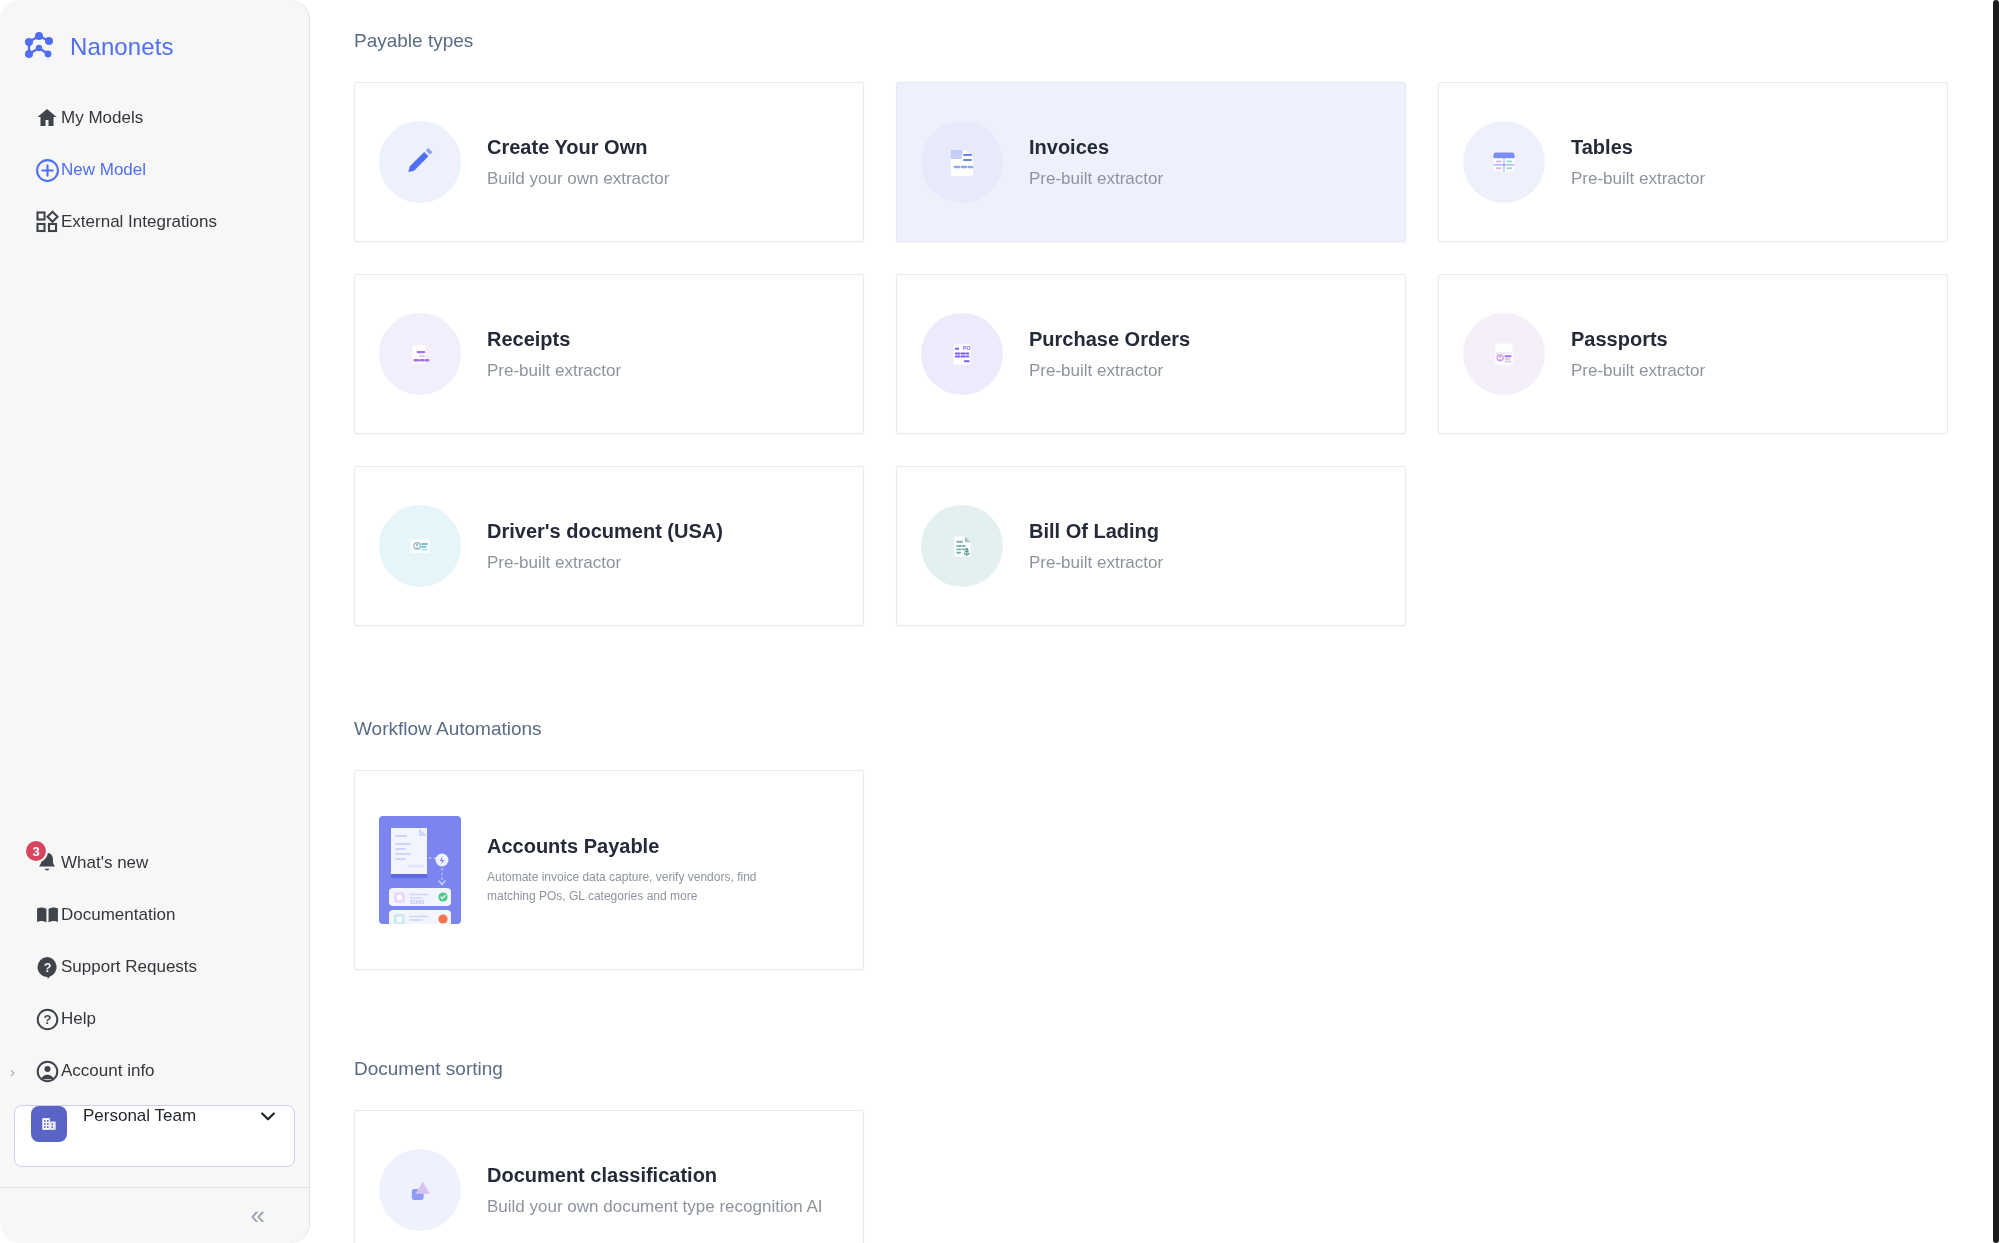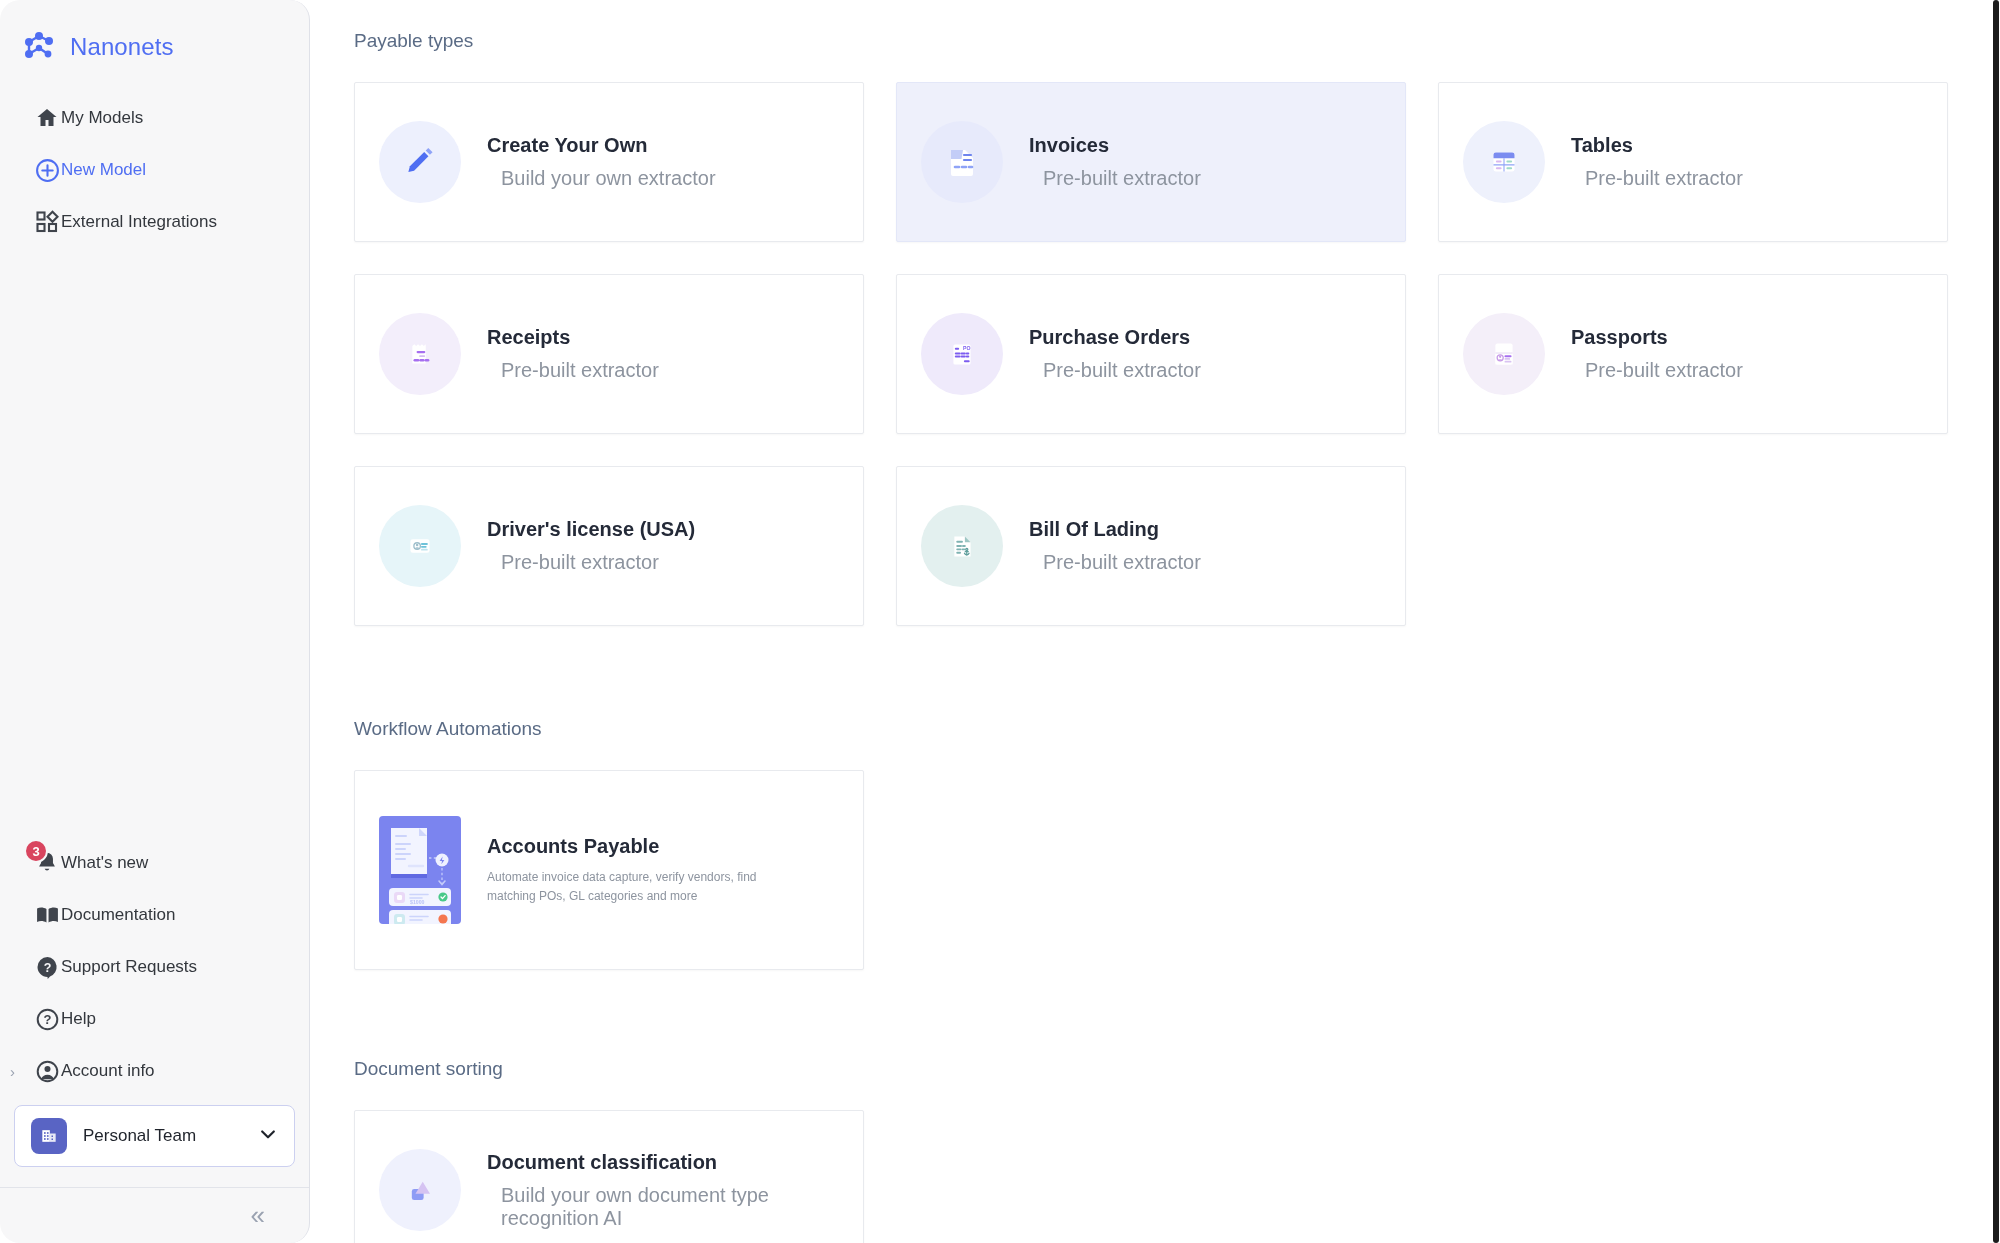--- a/index.html
+++ b/index.html
@@ -55,21 +55,21 @@
     background: #d9455f; color: #fff;
     font-size: 13px; font-weight: 700;
     display: flex; align-items: center; justify-content: center;
     border: 2px solid #f7f7f8;
   }
 
   .team-box {
     margin: 8px 14px 0 14px;
     height: 62px; background: #ffffff;
     border: 1.5px solid #ccd0f0; border-radius: 8px;
-    display: flex; align-items: center; gap: 16px;
+    display: flex; gap: 16px;
     padding: 0 16px; cursor: pointer;
   }
   .team-avatar {
     width: 36px; height: 36px; flex: 0 0 36px;
     border-radius: 8px; background: #5964c4;
     display: flex; align-items: center; justify-content: center;
   }
   .team-name { font-size: 17px; color: #1f232b; flex: 1; }
   .team-chevron { color: #1f232b; font-size: 16px; }
 
@@ -104,21 +104,21 @@
   }
   .card.highlight { background: #eef0fb; border-color: #e3e7f8; }
   .card-icon {
     width: 82px; height: 82px; flex: 0 0 82px;
     border-radius: 50%;
     display: flex; align-items: center; justify-content: center;
     margin-right: 26px;
   }
   .card-text { display: flex; flex-direction: column; gap: 10px; }
   .card-title { font-size: 20px; font-weight: 700; color: #242a38; }
-  .card-sub { font-size: 20px; color: #8d949f; font-weight: 400; margin-left: 14px; }
+  .card-sub { font-size: 17px; color: #8d949f; font-weight: 400; }
 
   .single-grid { display: grid; grid-template-columns: 510px; }
   .card.tall { height: 200px; align-items: center; }
   .card.tall .card-desc {
     font-size: 12px; color: #8d949f; line-height: 1.55;
     max-width: 310px;
   }
   .ap-illus {
     width: 82px; height: 108px; flex: 0 0 82px;
     margin-right: 26px; border-radius: 4px; overflow: hidden;
@@ -412,21 +412,21 @@
               <circle cx="19" cy="20.9" r="1.3" fill="#9ebecb"></circle>
               <path d="M16.5 24.8a2.9 2.9 0 015 0" fill="#9ebecb"></path>
               <g stroke-linecap="round">
                 <path d="M24 20h5.2" stroke="#6fc2d9" stroke-width="2.1"></path>
                 <path d="M24 22.9h4" stroke="#6fc2d9" stroke-width="2"></path>
                 <path d="M24 25.8h5.2" stroke="#bfe3ee" stroke-width="1.9"></path>
               </g>
             </svg>
           </span>
           <div class="card-text">
-            <span class="card-title">Driver's license (USA)</span>
+            <span class="card-title">Driver's document (USA)</span>
             <span class="card-sub">Pre-built extractor</span>
           </div>
         </div>
 
         <div class="card">
           <span class="card-icon" style="background:#e3f0ef">
             <svg viewBox="0 0 44 44" width="42" height="42">
               <path d="M14 12h11l6 6v15H14z" fill="#ffffff"></path>
               <path d="M25 12l6 6h-6z" fill="#9ec6c4"></path>
               <g stroke="#7fb3b2" stroke-width="2" stroke-linecap="round">

